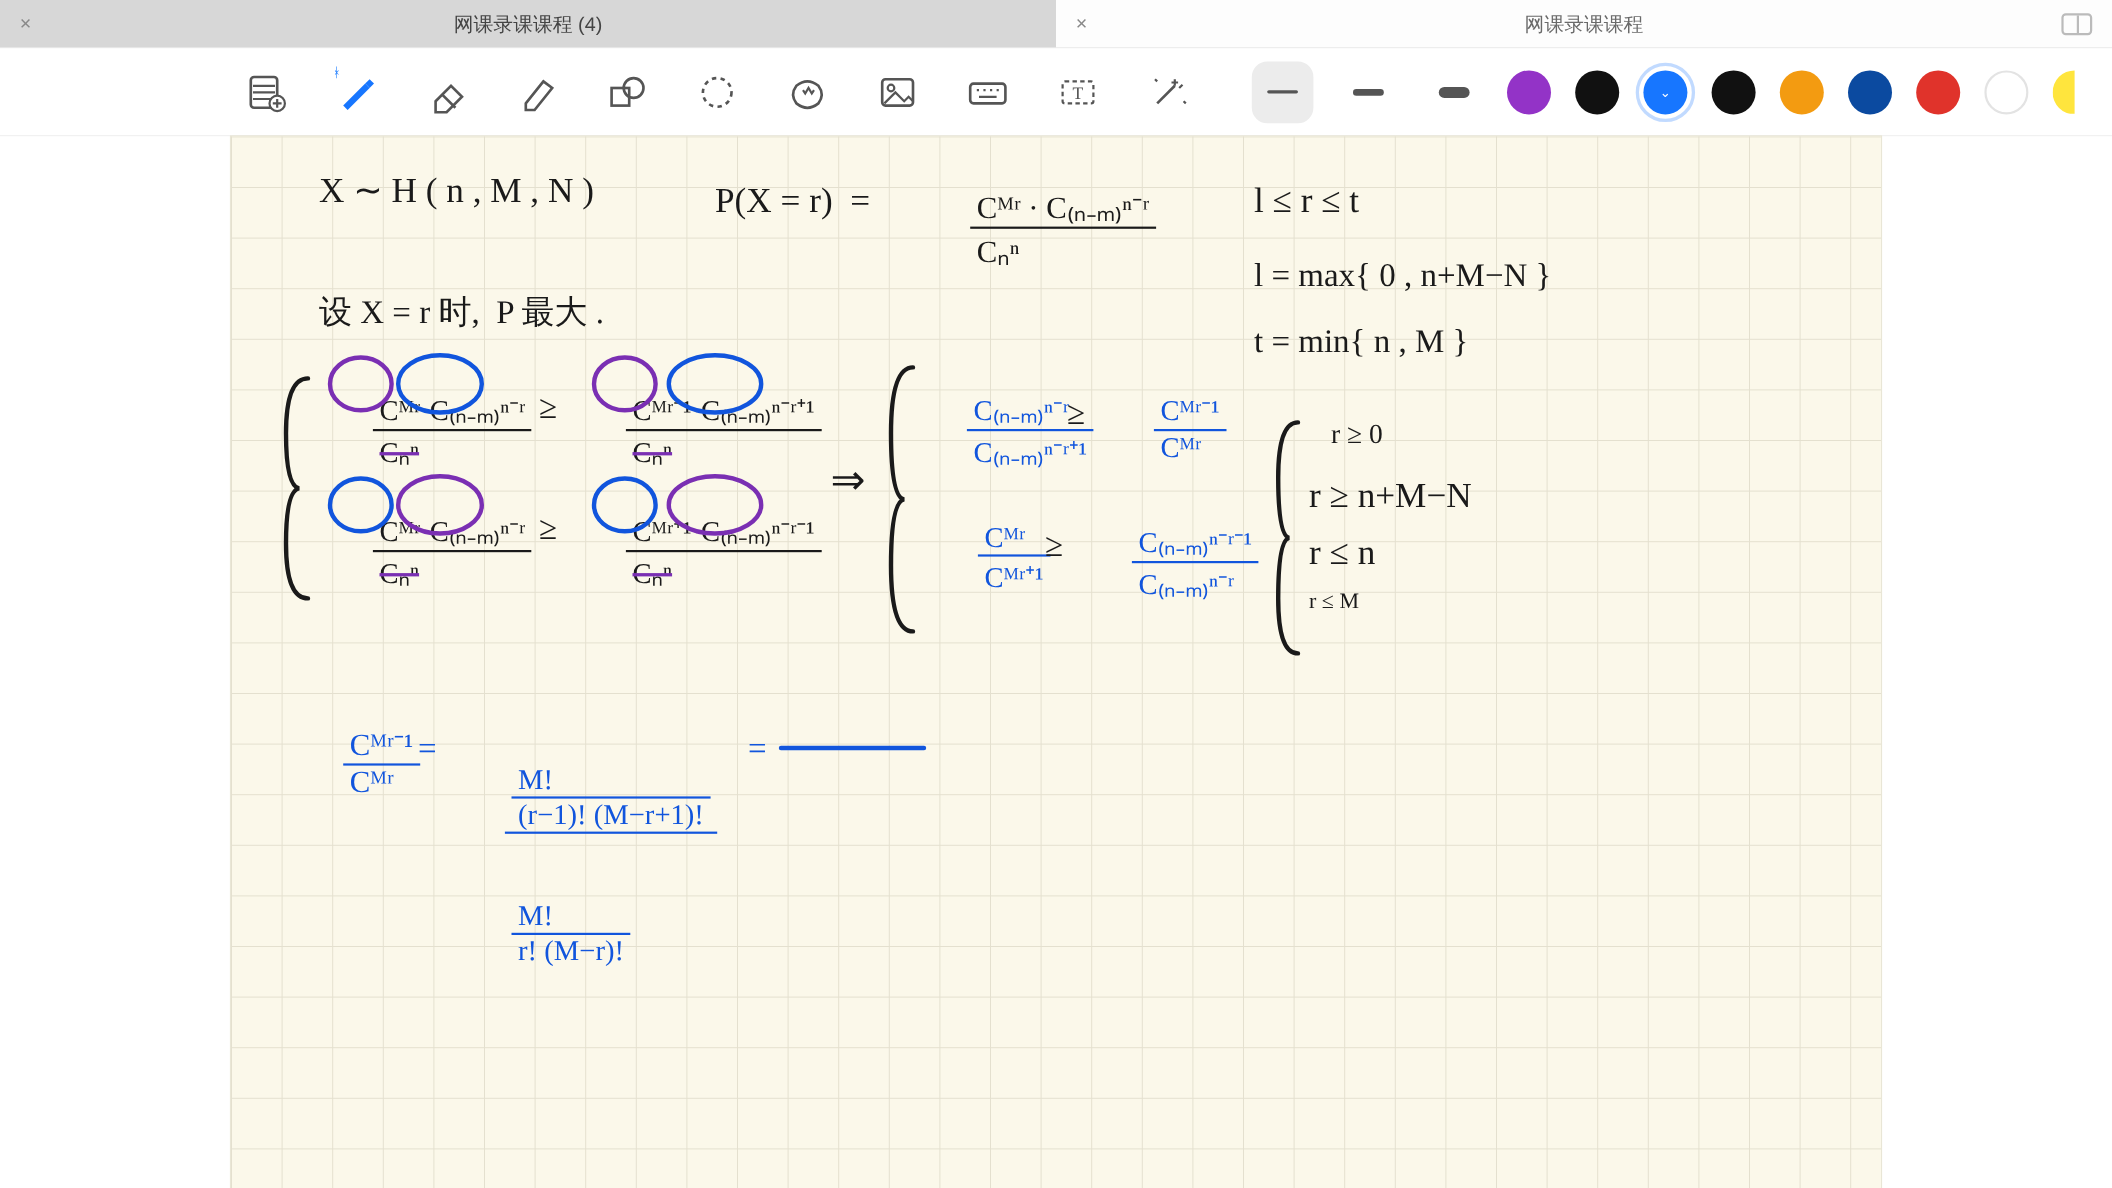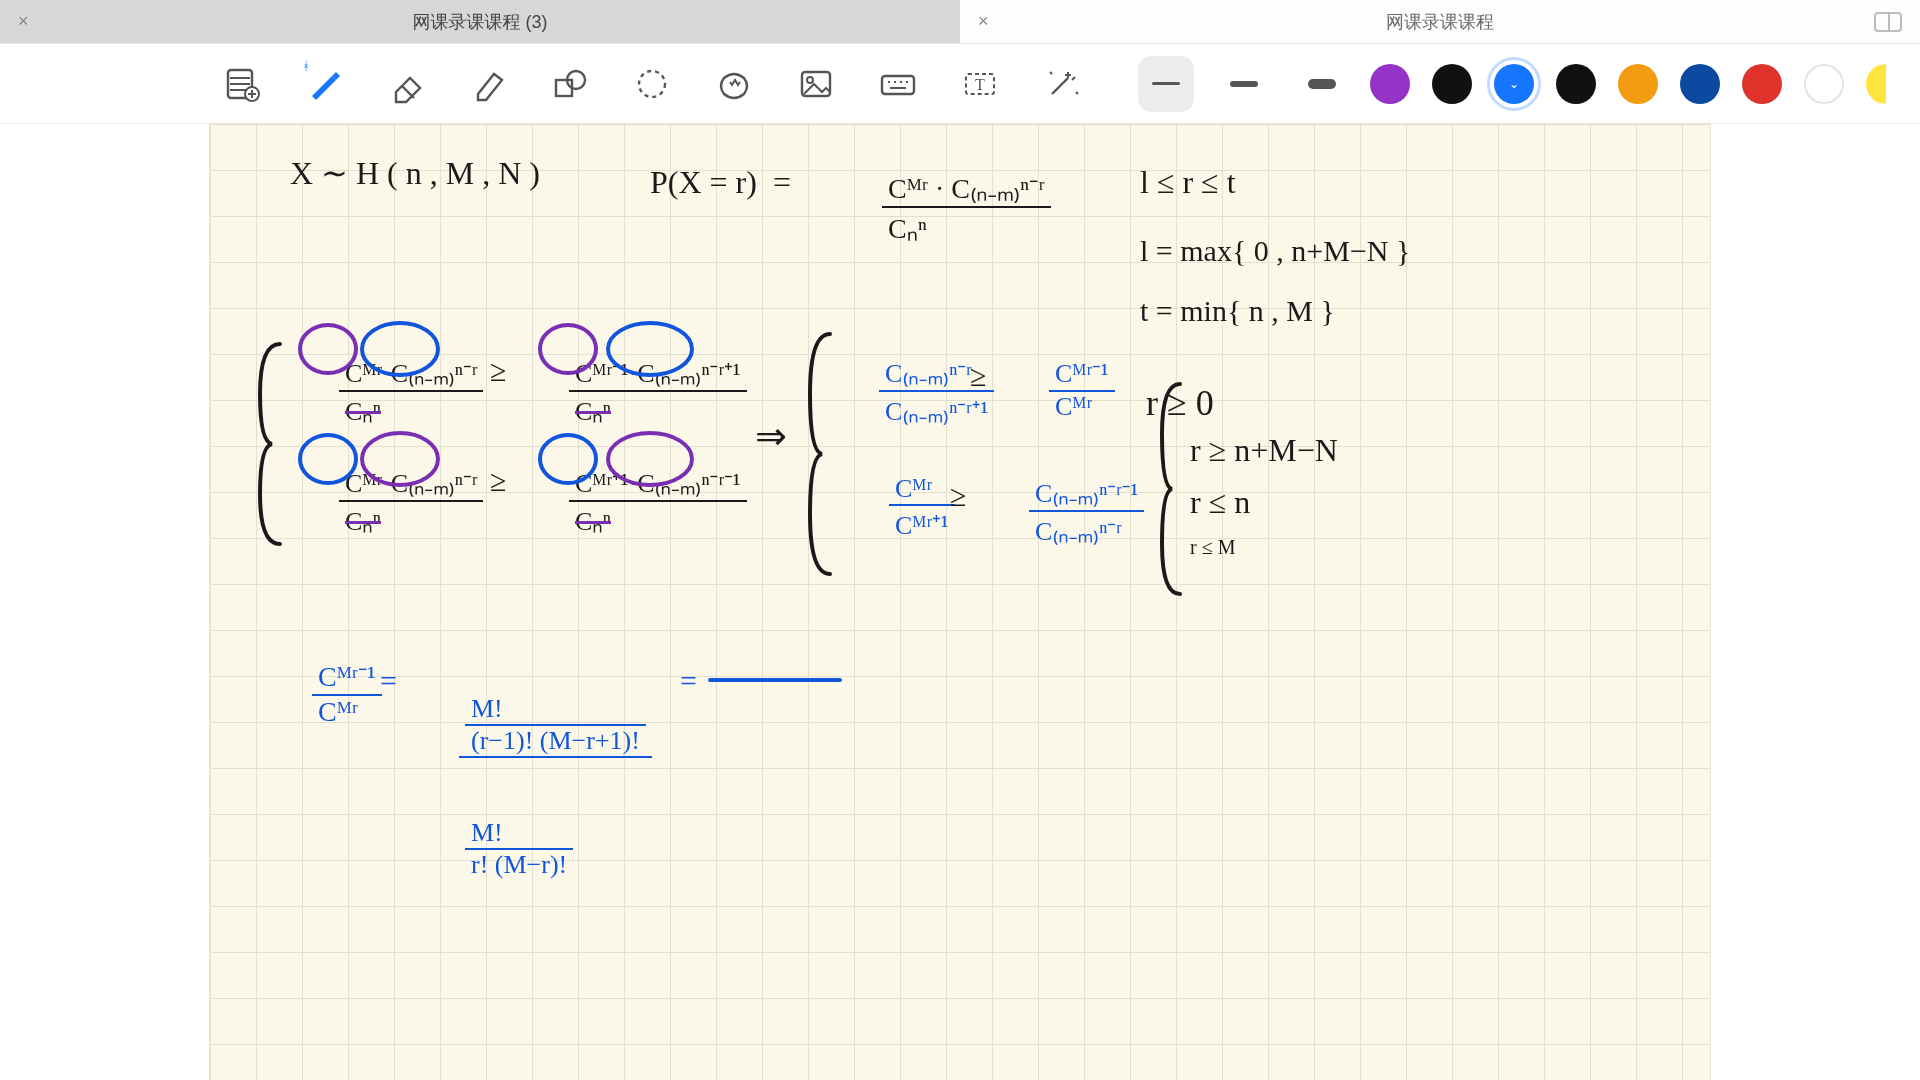--- a/index.html
+++ b/index.html
@@ -136,21 +136,21 @@
   .frac .den { display:block; padding:0 6px;}
 
   .tool-svg { width:40px; height:40px; }
 </style>
 </head>
 <body>
 
 <div class="tabbar">
   <div class="tab active">
     <span class="close">×</span>
-    <span>网课录课课程 (3)</span>
+    <span>网课录课课程 (4)</span>
   </div>
   <div class="tab">
     <span class="close">×</span>
     <span>网课录课课程</span>
     <span class="splitview-icon"></span>
   </div>
 </div>
 
 <div class="toolbar">
   <div class="tool-group-left">
@@ -271,20 +271,21 @@
 
     <div class="hw black" style="left:440px; top:40px; font-size:32px">P(X = r)  =</div>
     <div class="hw black" style="left:630px; top:12px; font-size:28px">
       <span class="frac"><span class="num">Cᴹʳ · C₍ₙ₋ₘ₎ⁿ⁻ʳ</span><span class="den">Cₙⁿ</span></span>
     </div>
 
     <div class="hw black" style="left:930px; top:40px; font-size:32px">l ≤ r ≤ t</div>
     <div class="hw black" style="left:930px; top:110px; font-size:30px">l = max{ 0 , n+M−N }</div>
     <div class="hw black" style="left:930px; top:170px; font-size:30px">t = min{ n , M }</div>
 
+    <div class="hw black" style="left:80px; top:140px; font-size:30px">设 X = r 时,  P 最大 .</div>
 
     <svg class="anno" style="left:40px; top:200px;" width="520" height="240">
       <path d="M30 20 Q10 20 10 70 Q10 118 22 120 Q10 122 10 170 Q10 220 30 220" class="st-black"></path>
     </svg>
 
     <div class="hw black" style="left:90px; top:200px; font-size:26px">
       <span class="frac"><span class="num">Cᴹʳ·C₍ₙ₋ₘ₎ⁿ⁻ʳ</span><span class="den strike" style="text-decoration-color:#7a2fb3">Cₙⁿ</span></span>
     </div>
     <div class="hw black" style="left:280px; top:230px; font-size:30px">≥</div>
     <div class="hw black" style="left:320px; top:200px; font-size:26px">
@@ -326,21 +327,21 @@
       <span class="frac"><span class="num">Cᴹʳ</span><span class="den">Cᴹʳ⁺¹</span></span>
     </div>
     <div class="hw black" style="left:740px; top:355px; font-size:30px">≥</div>
     <div class="hw blue" style="left:780px; top:320px; font-size:26px">
       <span class="frac"><span class="num">C₍ₙ₋ₘ₎ⁿ⁻ʳ⁻¹</span><span class="den">C₍ₙ₋ₘ₎ⁿ⁻ʳ</span></span>
     </div>
 
     <svg class="anno" style="left:940px; top:250px;" width="40" height="230">
       <path d="M30 10 Q12 10 12 60 Q12 113 22 115 Q12 117 12 170 Q12 220 30 220" class="st-black"></path>
     </svg>
-    <div class="hw black" style="left:936px; top:258px; font-size:36px">r ≥ 0</div>
+    <div class="hw black" style="left:1000px; top:258px; font-size:25px">r ≥ 0</div>
     <div class="hw black" style="left:980px; top:308px; font-size:32px">r ≥ n+M−N</div>
     <div class="hw black" style="left:980px; top:360px; font-size:32px">r ≤ n</div>
     <div class="hw black" style="left:980px; top:412px; font-size:20px">r ≤ M</div>
 
     <div class="hw blue" style="left:60px; top:500px; font-size:28px">
       <span class="frac"><span class="num">Cᴹʳ⁻¹</span><span class="den">Cᴹʳ</span></span>
     </div>
     <div class="hw blue" style="left:170px; top:540px; font-size:30px">=</div>
     <div class="hw blue" style="left:210px; top:480px; font-size:26px">
       <span class="frac">

